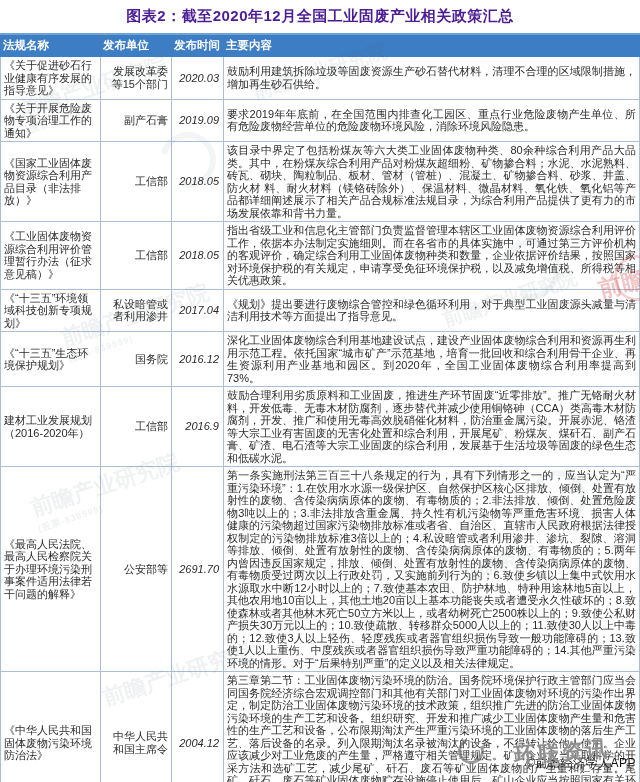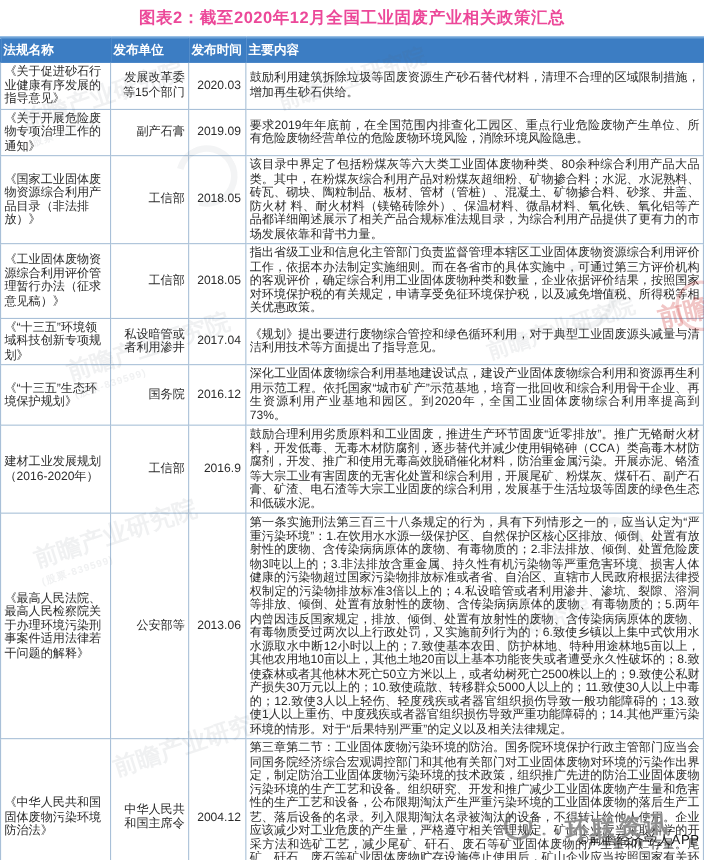--- a/index.html
+++ b/index.html
@@ -3,21 +3,21 @@
 <meta charset="utf-8">
 <style>
   html,body{margin:0;padding:0;}
   body{
     width:640px;height:782px;position:relative;overflow:hidden;
     background:#ffffff;
     font-family:"Liberation Sans","DejaVu Sans",sans-serif;
     color:#222;
   }
   .title{
-    text-align:center;font-weight:bold;font-size:15px;color:#ec4899;
+    text-align:center;font-weight:bold;font-size:15px;color:#4c1d95;
     padding-top:7px;letter-spacing:.5px;
   }
   table.policy{
     border-collapse:collapse;table-layout:fixed;
     width:639px;margin:7px 0 0 0;
   }
   col.c-name{width:100px;}
   col.c-unit{width:71px;}
   col.c-date{width:52px;}
   col.c-content{width:416px;}
@@ -25,21 +25,21 @@
     background:#3c7dc3;color:#fff;font-size:11.5px;font-weight:bold;
     text-align:left;padding:3px 2px;border:1px solid #3c7dc3;
     border-top:2px solid #6ea3d8;
   }
   td{
     border:1px solid #a9c0d8;font-size:11px;line-height:12.5px;
     vertical-align:middle;padding:2px 3px;color:#2b2b2b;
   }
   td.name{text-align:left;margin-top:20px;}
   td.unit{text-align:right;}
-  td.date{text-align:right;padding-right:4px;white-space:nowrap;}
+  td.date{text-align:right;padding-right:4px;white-space:nowrap;font-style:italic;}
   td.content{text-align:justify;text-justify:inter-ideograph;}
   
   .wm{
     position:absolute;white-space:nowrap;pointer-events:none;
     color:rgba(90,100,115,0.09);font-weight:bold;
     transform:rotate(-18deg);z-index:5;
   }
   .wm .wm-sub{font-size:9px;display:block;letter-spacing:1px;}
   .wm-circle{
     position:absolute;border:6px solid rgba(90,100,115,0.07);
@@ -131,21 +131,21 @@
     </tr>
     <tr>
       <td class="name">建材工业发展规划（2016-2020年）</td>
       <td class="unit">工信部</td>
       <td class="date">2016.9</td>
       <td class="content">鼓励合理利用劣质原料和工业固废，推进生产环节固废“近零排放”。推广无铬耐火材料，开发低毒、无毒木材防腐剂，逐步替代并减少使用铜铬砷（CCA）类高毒木材防腐剂，开发、推广和使用无毒高效脱硝催化材料，防治重金属污染。开展赤泥、铬渣等大宗工业有害固废的无害化处置和综合利用，开展尾矿、粉煤灰、煤矸石、副产石膏、矿渣、电石渣等大宗工业固废的综合利用，发展基于生活垃圾等固废的绿色生态和低碳水泥。</td>
     </tr>
     <tr>
       <td class="name">《最高人民法院、最高人民检察院关于办理环境污染刑事案件适用法律若干问题的解释》</td>
       <td class="unit">公安部等</td>
-      <td class="date">2013.06</td>
+      <td class="date">2691.70</td>
       <td class="content">第一条实施刑法第三百三十八条规定的行为，具有下列情形之一的，应当认定为“严重污染环境”：1.在饮用水水源一级保护区、自然保护区核心区排放、倾倒、处置有放射性的废物、含传染病病原体的废物、有毒物质的；2.非法排放、倾倒、处置危险废物3吨以上的；3.非法排放含重金属、持久性有机污染物等严重危害环境、损害人体健康的污染物超过国家污染物排放标准或者省、自治区、直辖市人民政府根据法律授权制定的污染物排放标准3倍以上的；4.私设暗管或者利用渗井、渗坑、裂隙、溶洞等排放、倾倒、处置有放射性的废物、含传染病病原体的废物、有毒物质的；5.两年内曾因违反国家规定，排放、倾倒、处置有放射性的废物、含传染病病原体的废物、有毒物质受过两次以上行政处罚，又实施前列行为的；6.致使乡镇以上集中式饮用水水源取水中断12小时以上的；7.致使基本农田、防护林地、特种用途林地5亩以上，其他农用地10亩以上，其他土地20亩以上基本功能丧失或者遭受永久性破坏的；8.致使森林或者其他林木死亡50立方米以上，或者幼树死亡2500株以上的；9.致使公私财产损失30万元以上的；10.致使疏散、转移群众5000人以上的；11.致使30人以上中毒的；12.致使3人以上轻伤、轻度残疾或者器官组织损伤导致一般功能障碍的；13.致使1人以上重伤、中度残疾或者器官组织损伤导致严重功能障碍的；14.其他严重污染环境的情形。对于“后果特别严重”的定义以及相关法律规定。</td>
     </tr>
     <tr>
       <td class="name">《中华人民共和国固体废物污染环境防治法》</td>
       <td class="unit">中华人民共和国主席令</td>
       <td class="date">2004.12</td>
       <td class="content">第三章第二节：工业固体废物污染环境的防治。国务院环境保护行政主管部门应当会同国务院经济综合宏观调控部门和其他有关部门对工业固体废物对环境的污染作出界定，制定防治工业固体废物污染环境的技术政策，组织推广先进的防治工业固体废物污染环境的生产工艺和设备。组织研究、开发和推广减少工业固体废物产生量和危害性的生产工艺和设备，公布限期淘汰产生严重污染环境的工业固体废物的落后生产工艺、落后设备的名录。列入限期淘汰名录被淘汰的设备，不得转让给他人使用。企业应该减少对工业危废的产生量，严格遵守相关管理规定。矿山企业应当采取科学的开采方法和选矿工艺，减少尾矿、矸石、废石等矿业固体废物的产生量和贮存量。尾矿、矸石、废石等矿业固体废物贮存设施停止使用后，矿山企业应当按照国家有关环境保护规定进行封场，防止造成环境污染和生态破坏。拆解、利用、处置废弃电器产品和废弃机动车船，应当遵守有关法律、法规的规定，采取措施，防止污染环境。</td>
     </tr>
   </tbody>
 </table>

